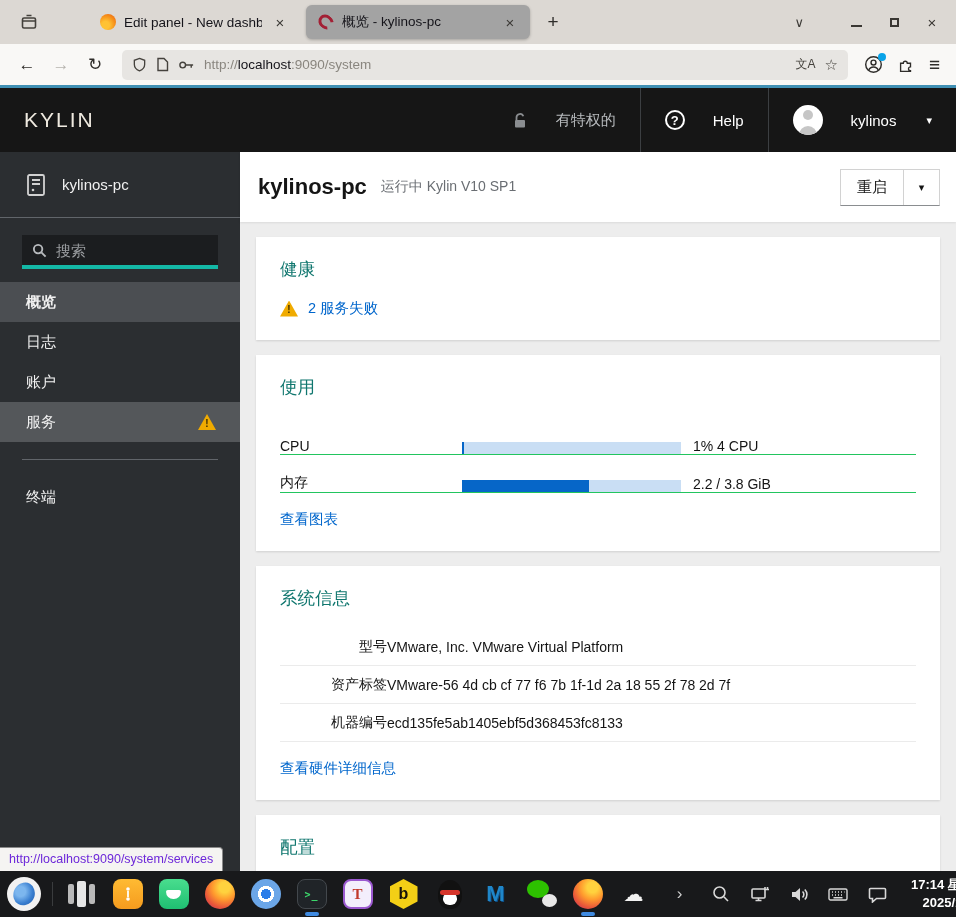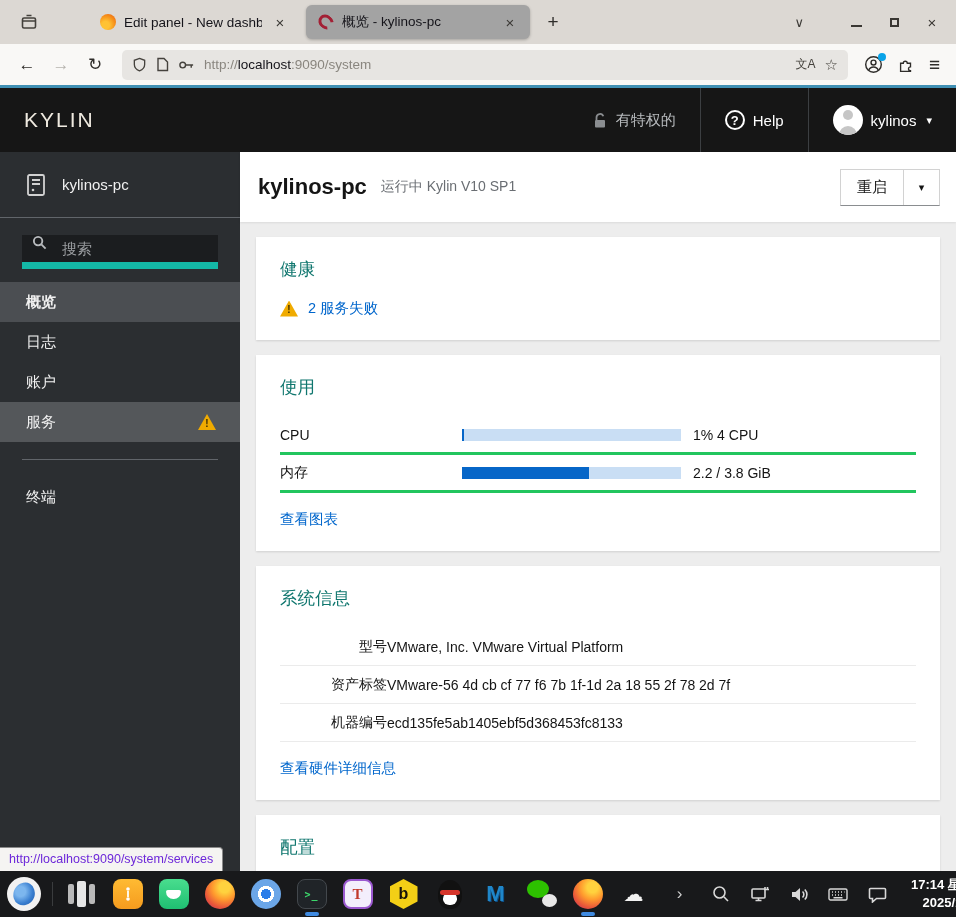--- a/index.html
+++ b/index.html
@@ -39,36 +39,36 @@
   .tb-right { display:flex; align-items:center; gap:14px; padding:0 4px; }
   .account-wrap { position:relative; }
   .account-dot { position:absolute; top:-2px; right:-3px; width:8px; height:8px; border-radius:50%; background:#0aa3e8; }
   .menu-glyph { font-size:19px; color:#2f2d2a; }
   .accent-line { height:3px; background:#4090b4; }
 
   
   .masthead { height:64px; background:#161616; display:flex; align-items:stretch; color:#fff; }
   .brand { display:flex; align-items:center; margin-left:24px; font-size:21px; letter-spacing:2px; color:#efeae0; }
   .mh-right { margin-left:auto; display:flex; align-items:stretch; }
-  .mh-sec { display:flex; align-items:center; gap:8px; padding:0 24px; font-size:15px; }
+  .mh-sec { display:flex; align-items:center; gap:28px; padding:0 24px; font-size:15px; }
   .mh-sec + .mh-sec { border-left:1px solid #3c3f42; }
   .mh-privileged { color:#b8bbbe; }
   .help-circle { width:20px; height:20px; border:2px solid #fff; border-radius:50%; display:flex; align-items:center; justify-content:center; font-size:13px; font-weight:bold; color:#fff; }
   .avatar { width:30px; height:30px; background:#fff; border-radius:50%; position:relative; overflow:hidden; }
   .avatar::before { content:""; position:absolute; top:5px; left:10px; width:10px; height:10px; background:#c6c6c6; border-radius:50%; }
   .avatar::after { content:""; position:absolute; bottom:-3px; left:6px; width:18px; height:12px; background:#c6c6c6; border-radius:9px 9px 0 0; }
   .mh-caret { font-size:11px; color:#fff; margin-left:2px; }
 
   
   .app-body { display:flex; height:719px; }
 
   
   .sidebar { width:240px; background:#2b2e31; color:#f0f0f0; display:flex; flex-direction:column; flex:0 0 240px; }
   .side-host { height:66px; display:flex; align-items:center; gap:14px; padding-left:24px; border-bottom:1px solid #61656a; font-size:15px; }
-  .side-search { margin:17px 22px 13px; height:34px; background:#1b1d1f; border-bottom:7px solid #14b8a6; display:flex; gap:15px; padding:0 10px; }
+  .side-search { margin:17px 22px 13px; height:34px; background:#1b1d1f; border-bottom:4px solid #14b8a6; display:flex; align-items:center; gap:9px; padding:0 10px; }
   .side-search input { background:transparent; border:none; outline:none; color:#e0e0e0; font-size:15px; width:140px; font-family:inherit; }
   .side-search input::placeholder { color:#9a9da0; }
   .nav-item { height:40px; display:flex; align-items:center; padding-left:26px; font-size:15px; color:#f0f0f0; cursor:default; }
   .nav-item.selected { background:#4b4e52; font-weight:bold; }
   .nav-item.hovered { background:#54575a; }
   .warn-tri { width:18px; height:16px; background:#f0ab00; clip-path:polygon(50% 0,100% 100%,0 100%); display:flex; align-items:flex-end; justify-content:center; font-size:10px; font-weight:bold; color:#3b2b00; line-height:1.35; }
   .nav-item .warn-tri { margin-left:auto; margin-right:24px; }
   .side-divider { margin:17px 22px; border-top:1px solid #61656a; }
 
   
@@ -78,21 +78,21 @@
   .host-status { margin-left:14px; font-size:14px; color:#6a6e73; }
   .split-btn { margin-left:auto; display:flex; height:37px; background:#fff; border:1px solid #d2d2d2; border-bottom-color:#8a8d90; }
   .split-main { padding:0 16px; display:flex; align-items:center; font-size:15px; color:#151515; }
   .split-caret { width:36px; display:flex; align-items:center; justify-content:center; border-left:1px solid #d2d2d2; font-size:11px; color:#151515; }
   .content-scroll { flex:1; padding:15px 16px; display:flex; flex-direction:column; gap:15px; overflow:hidden; }
   .card { background:#fff; box-shadow:0 1px 2px rgba(0,0,0,.12); padding:20px 24px 22px; }
   .card-title { font-size:17.5px; color:#0f766e; margin-bottom:18px; }
   .link { color:#0066cc; font-size:14.5px; text-decoration:none; cursor:pointer; }
   .alert-row { display:flex; align-items:center; gap:10px; }
 
-  .usage-row { display:flex; align-items:center; height:38px; border-bottom:3px solid #22c55e; }
+  .usage-row { display:flex; align-items:flex-end; height:38px; border-bottom:1px solid #22c55e; }
   .u-label { width:182px; font-size:14px; color:#151515; }
   .u-bar { width:219px; height:12px; background:#c9def4; position:relative; overflow:hidden; }
   .u-fill { position:absolute; left:0; top:0; bottom:0; background:#0666c8; }
   .u-value { margin-left:12px; font-size:14px; color:#151515; }
   .card-link-row { margin-top:17px; }
 
   .info-row { display:flex; align-items:center; min-height:38px; border-bottom:1px solid #ebebeb; font-size:14px; color:#151515; }
   .info-label { width:107px; flex:0 0 107px;text-align:right; }
 
   

